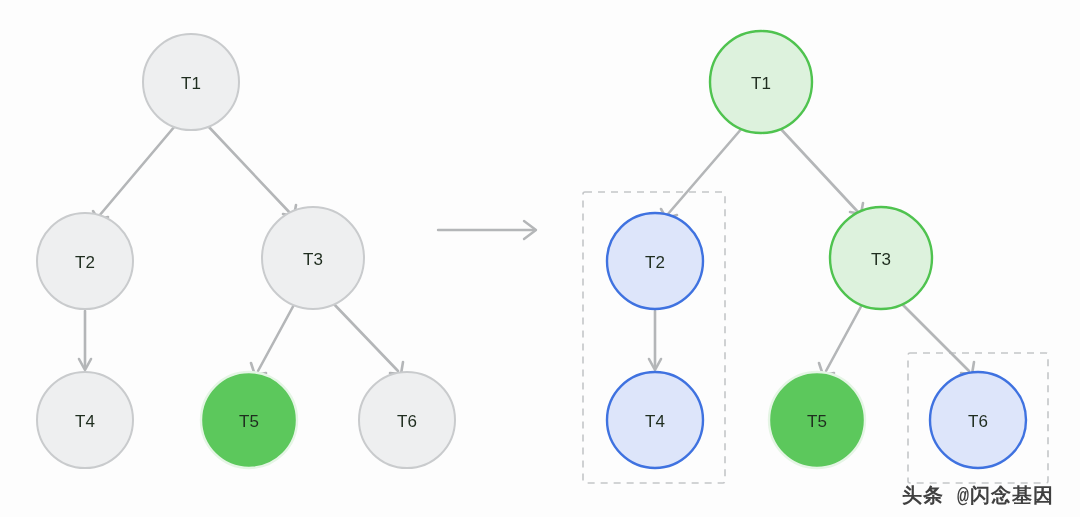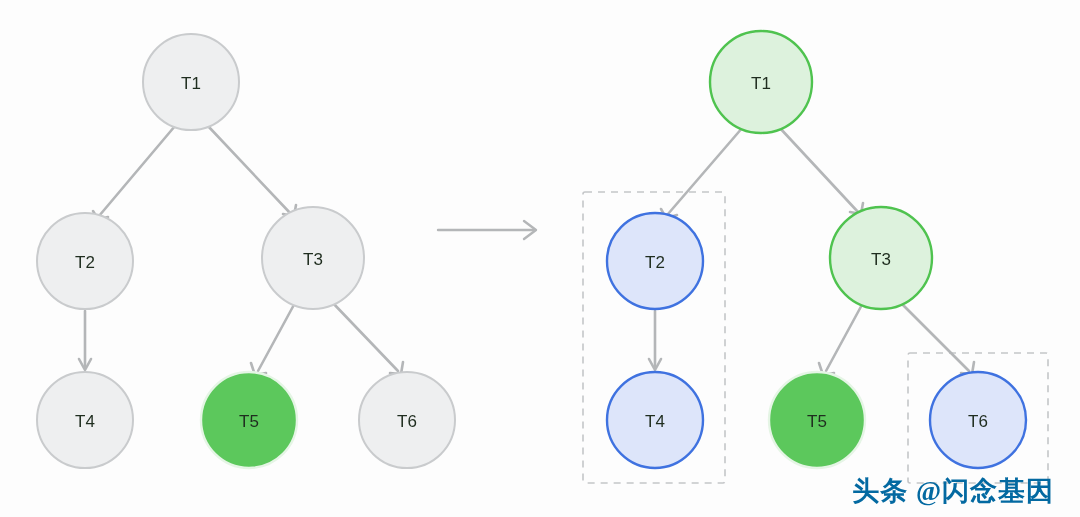--- a/index.html
+++ b/index.html
@@ -75,24 +75,24 @@
   .transition-line {
     stroke: #b4b6b8;
     stroke-width: 2.4;
     fill: none;
     stroke-linecap: round;
   }
   .watermark {
     position: absolute;
     right: 26px;
     bottom: 8px;
-    font-family: Liberation Serif, serif;
-    font-size: 27px;
+    font-family: Liberation Mono, monospace;
+    font-size: 20px;
     font-weight: 700;
-    color: #0369a1;
+    color: #404040;
     letter-spacing: 1px;
     white-space: nowrap;
     user-select: none;
   }
 </style>
 </head>
 <body>
 
 <div id="canvas">
 

